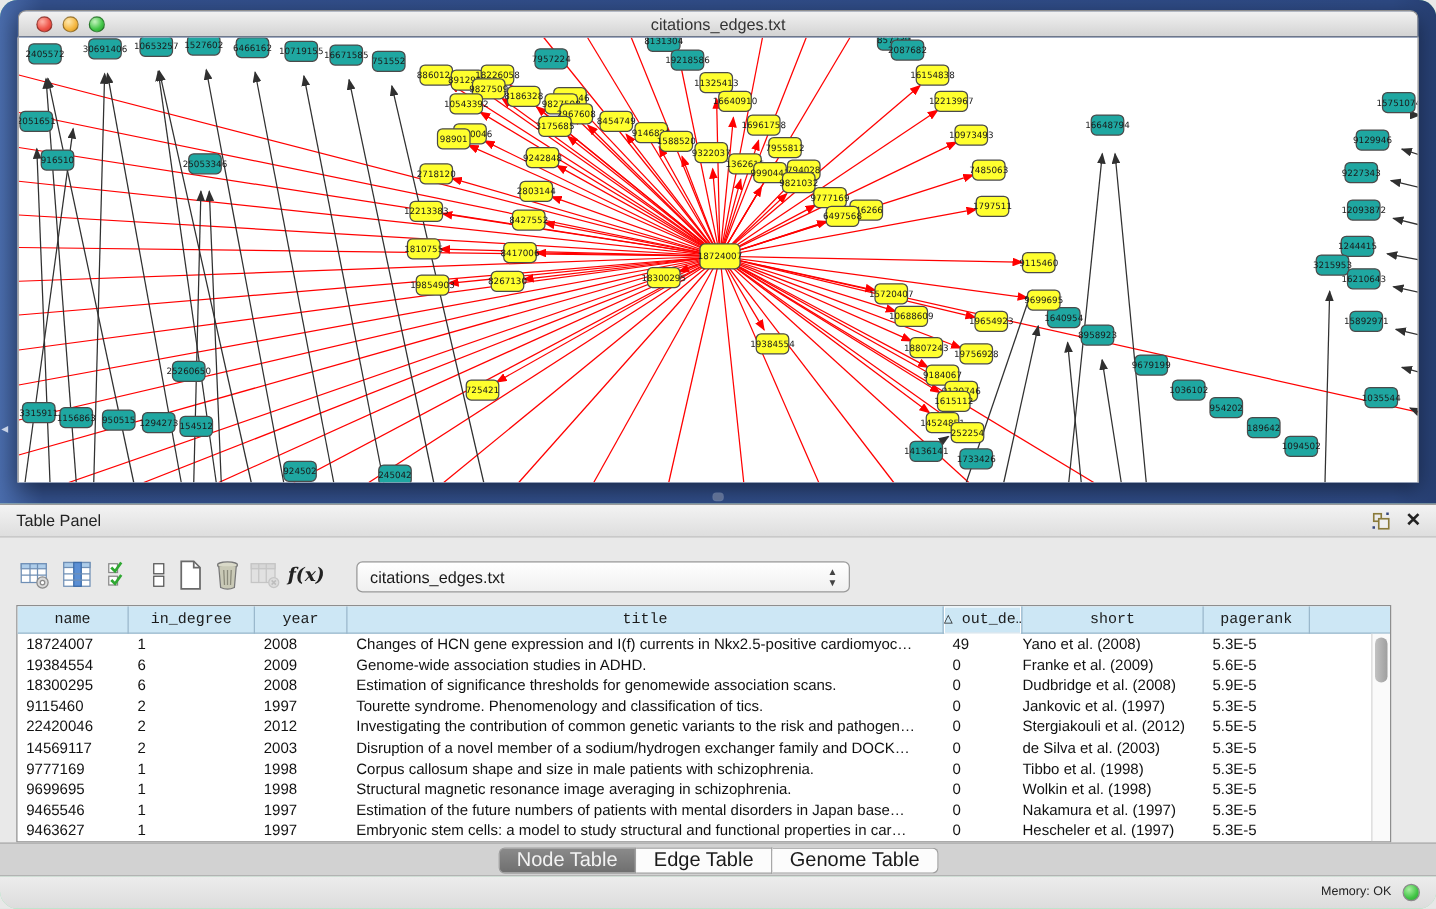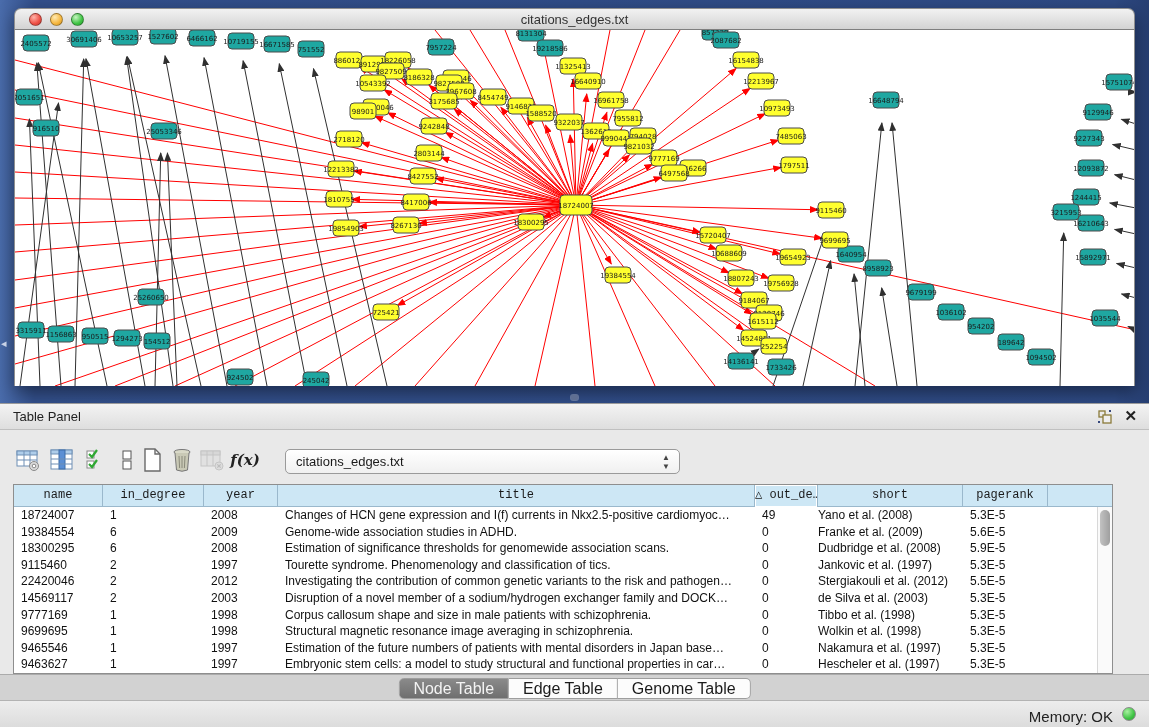--- a/index.html
+++ b/index.html
@@ -1,17 +1,17 @@
 <!DOCTYPE html>
 <html><head>
 <meta charset="utf-8">
 <style>
   * { margin:0; padding:0; box-sizing:border-box; }
   html,body { width:1149px; height:727px; background:#e8e8e8; font-family:"Liberation Sans", sans-serif; }
-  .stage { position:absolute; top:0; left:0; width:1149px; height:727px; overflow:hidden; background:#86efac; }
+  .stage { position:absolute; top:0; left:0; width:1149px; height:727px; overflow:hidden; background:#86efac;border-radius:14px; }
 
   
   .desktop { position:absolute; top:0; left:0; width:1149px; height:403px;
              background:linear-gradient(90deg,#4a6cab 0%, #33508c 3%, #2e4a84 97%, #273f72 100%); }
   .net-window { position:absolute; left:14px; top:8px; width:1121px; height:378px;
                 border-radius:7px 7px 0 0; box-shadow:0 6px 18px rgba(0,0,0,.45); }
   .titlebar { position:relative; height:22px; border-radius:7px 7px 0 0;
               background:linear-gradient(#f2f2f2,#d3d3d3);
               border:1px solid #8f8f8f; border-bottom:1px solid #7f7f7f; }
   .win-title { position:absolute; left:0; right:0; top:3px; text-align:center; font-size:13px; color:#333; }
@@ -59,21 +59,21 @@
   .tabs { position:absolute; left:50%; transform:translateX(-50%); top:3px; display:flex; }
   .tab { height:21px; line-height:20px; font-size:16px; padding:0 14px; background:#fcfcfc; border:1px solid #9e9e9e; border-left:none;
          color:#1a1a1a; cursor:pointer; }
   .tab:first-child { border-left:1px solid #9e9e9e; border-radius:5px 0 0 5px; }
   .tab:last-child { border-radius:0 5px 5px 0; }
   .tab.selected { background:linear-gradient(#8a8a8a,#6f6f6f); color:#f3f3f3; }
 
   
   .statusbar { position:absolute; top:700px; left:0; width:1149px; height:27px;
                background:linear-gradient(#ededed,#dcdcdc); border-top:1px solid #b3b3b3; }
-  .mem-label { position:absolute; right:36px; top:7px; font-size:15px; color:#222; }
+  .mem-label { position:absolute; right:36px; top:7px; font-size:10px; color:#222; }
   .mem-dot { position:absolute; right:13px; top:6px; width:14px; height:14px; border-radius:50%;
              background:radial-gradient(circle at 35% 30%, #a8f0a0, #3fc444 60%, #2e9e35); border:1px solid #8a8a8a; }
 </style>
 </head>
 <body>
 
 <div class="stage">
 
   <div class="desktop">
     <div class="net-window">

